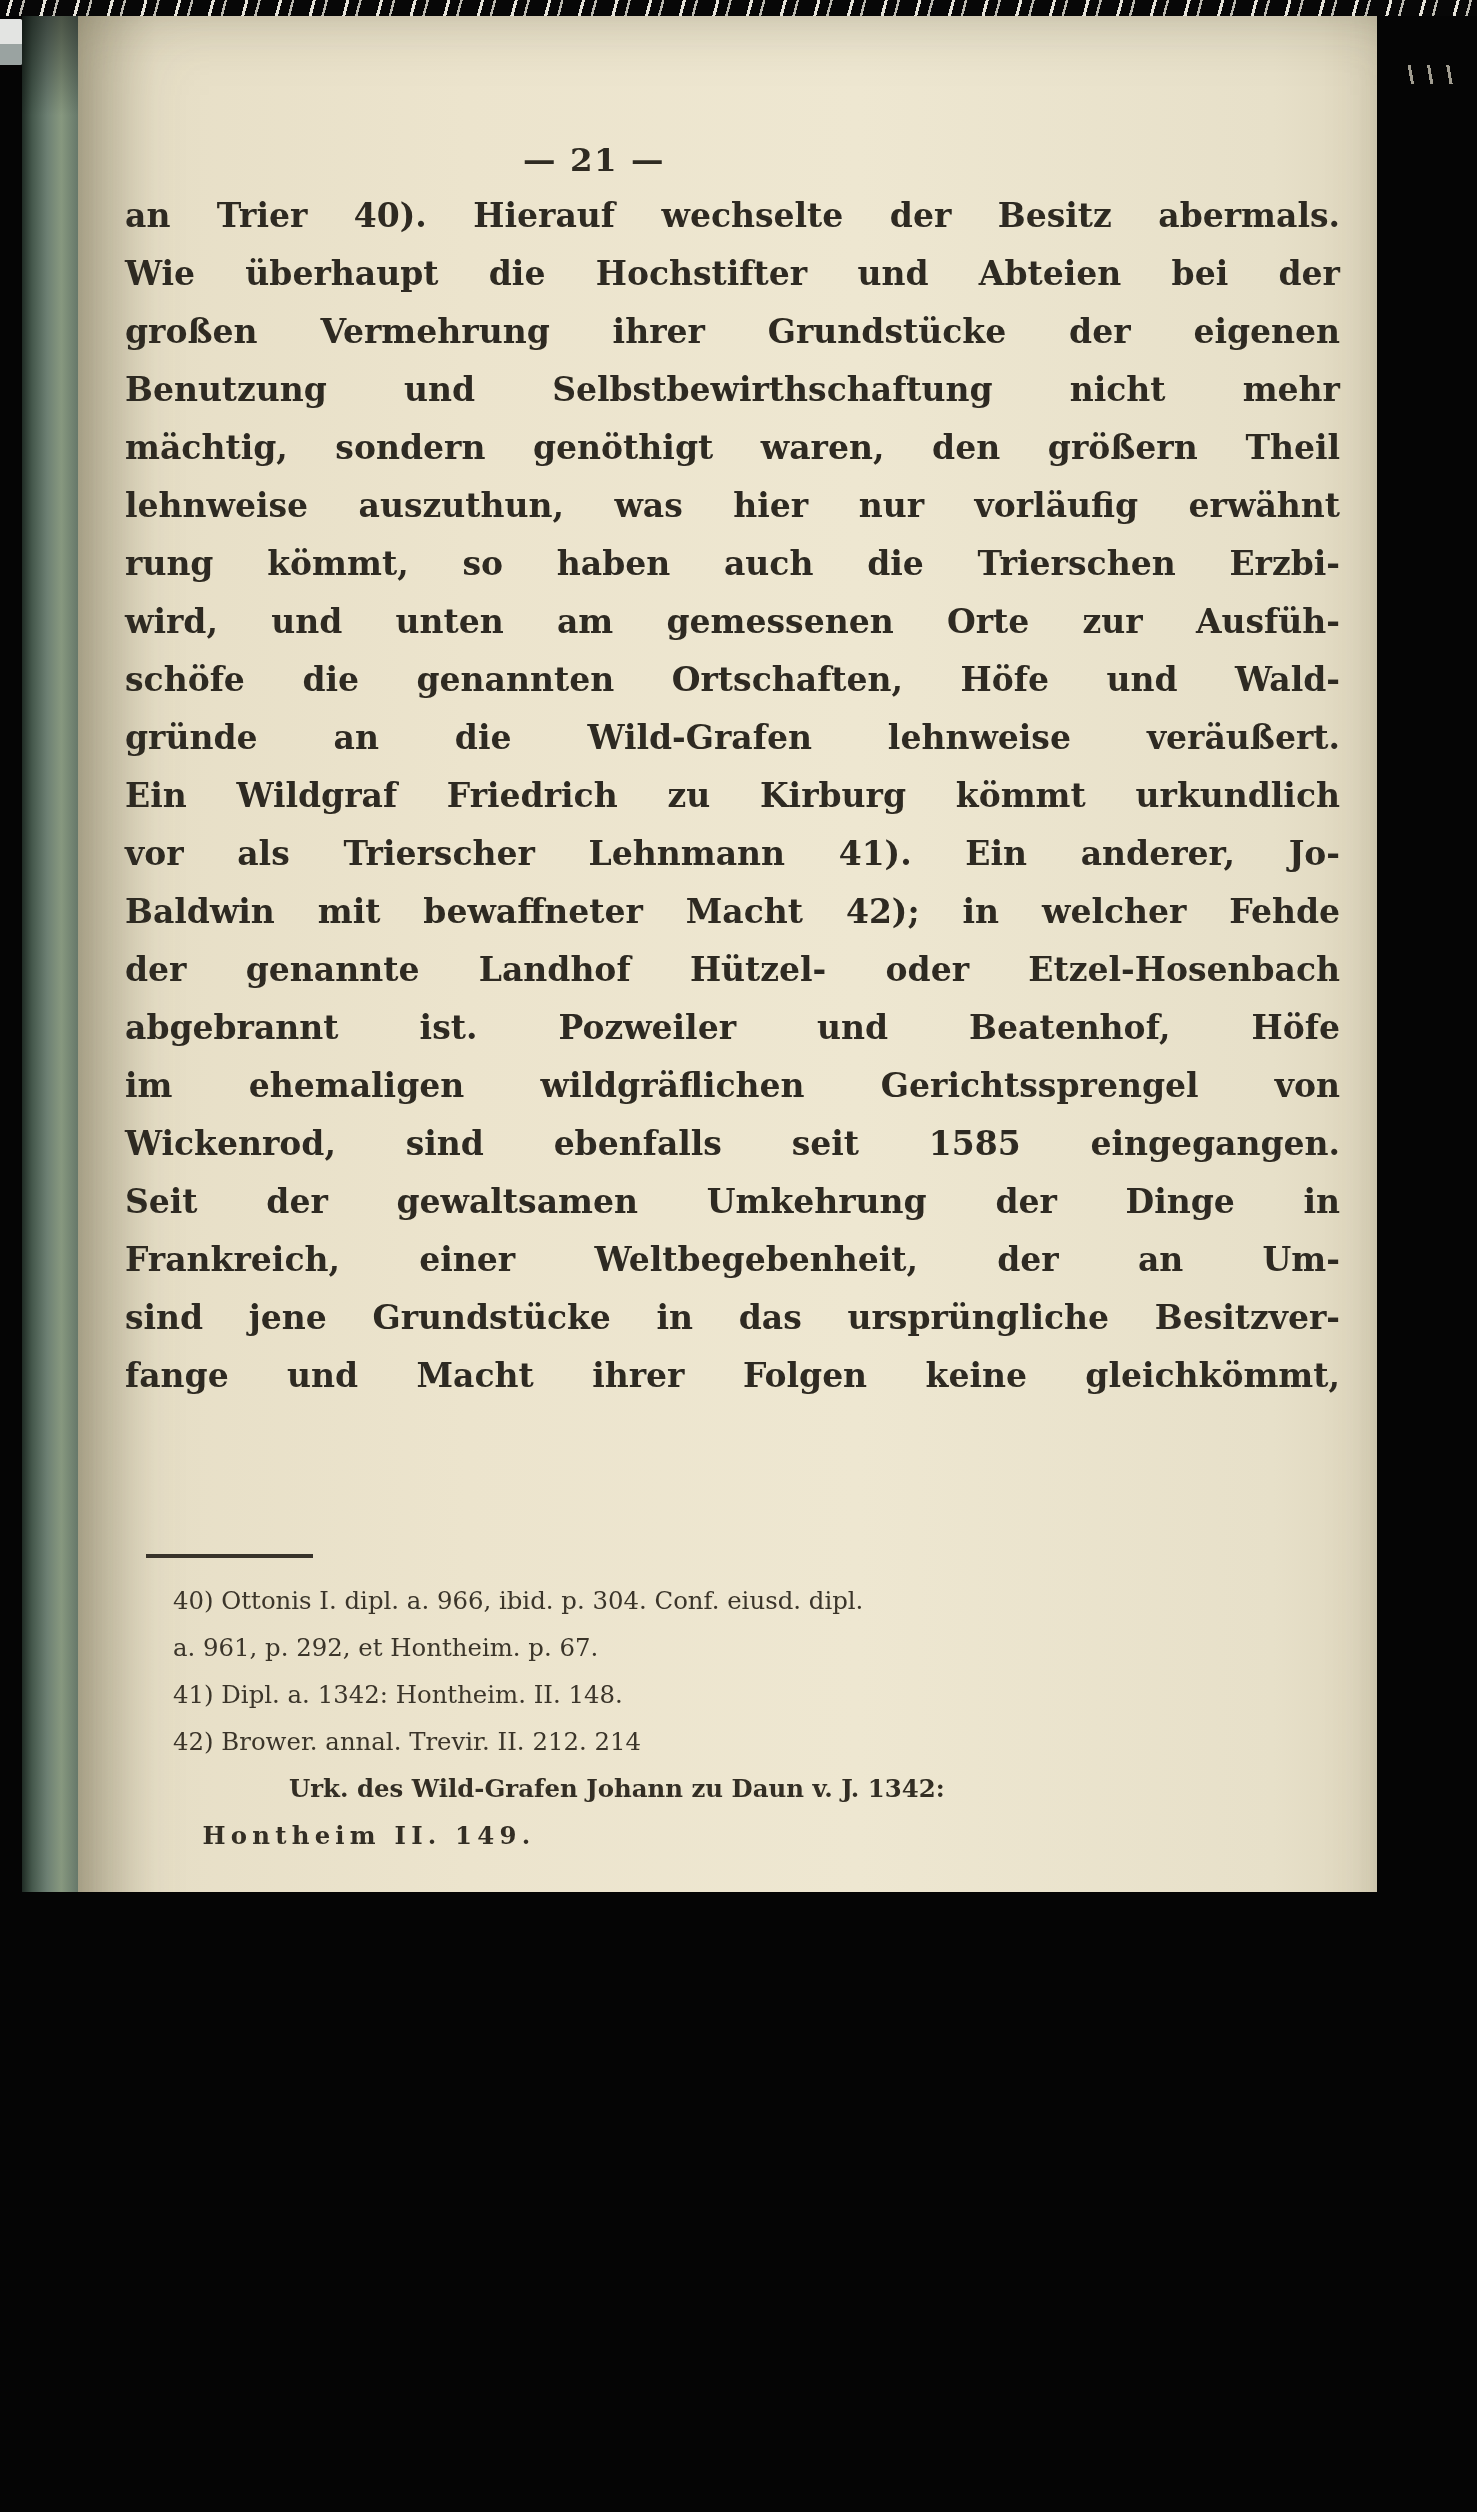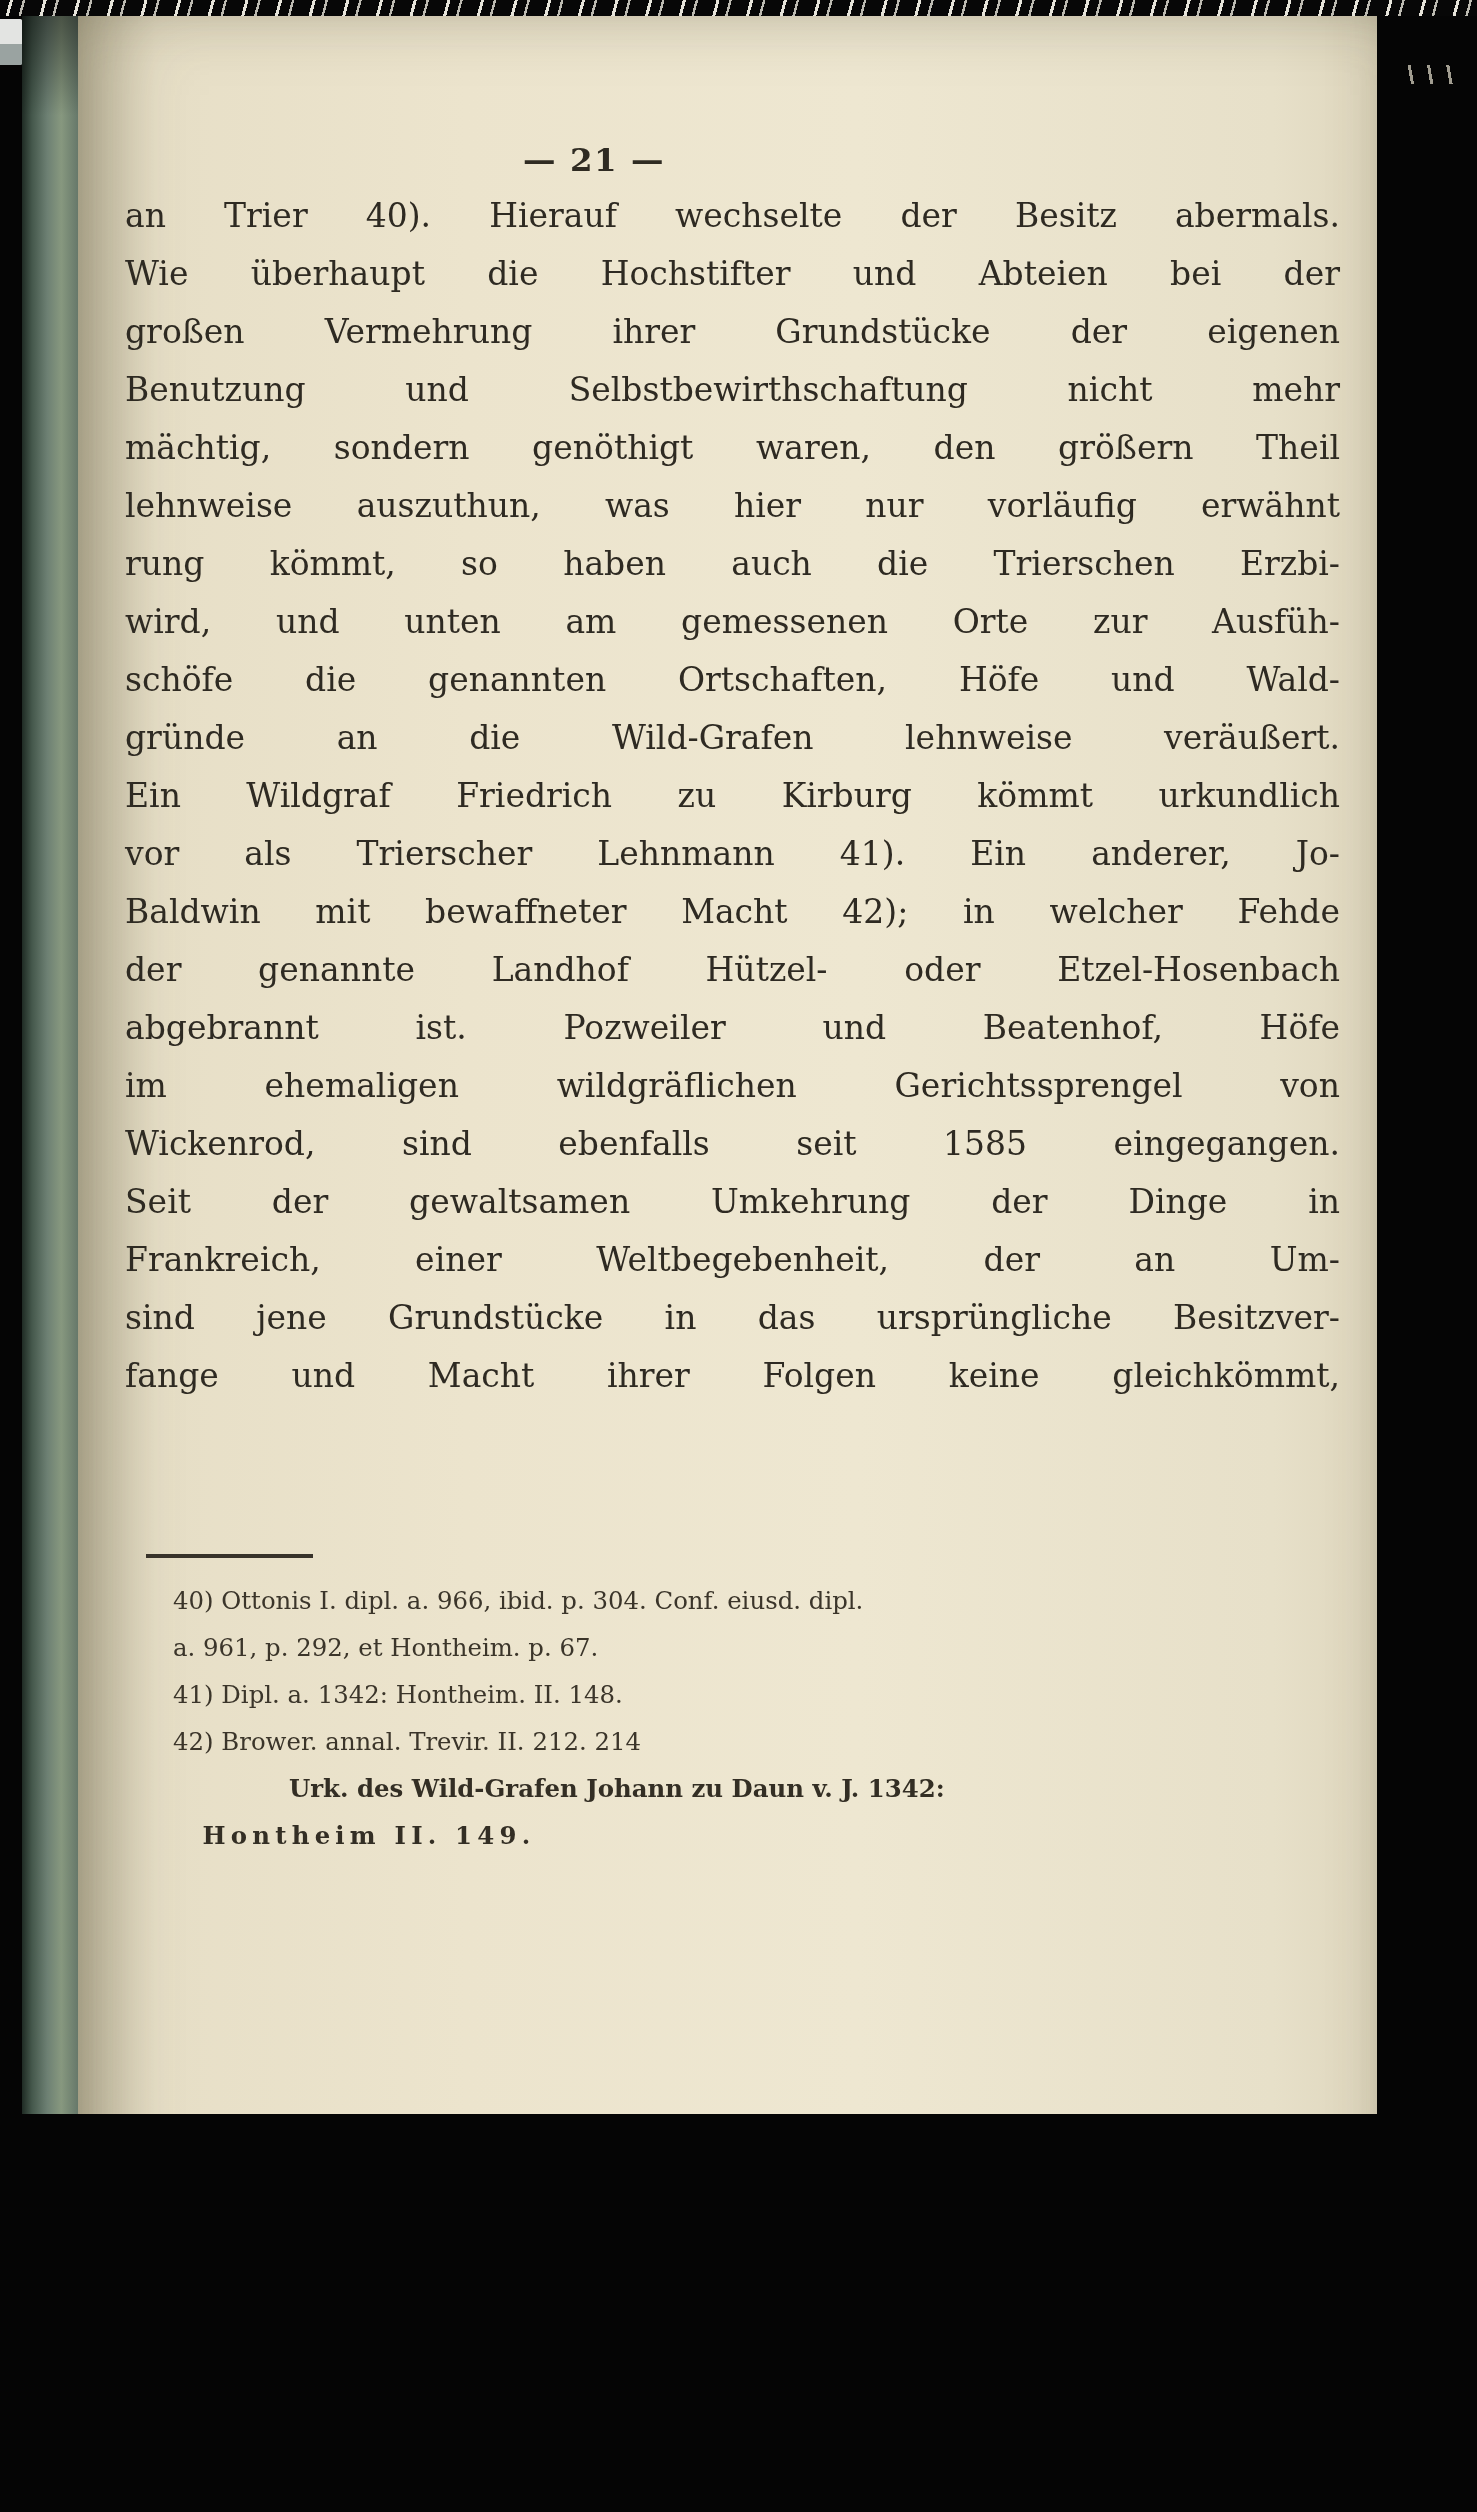--- a/index.html
+++ b/index.html
@@ -3,21 +3,21 @@
 <meta charset="utf-8">
 <style>
   html, body {
     margin: 0;
     padding: 0;
     background: #050505;
   }
   .stage {
     position: relative;
     width: 1478px;
-    height: 2114px;
+    height: 1892px;
     background: #050505;
     overflow: hidden;
     font-family: "DejaVu Serif", "Liberation Serif", serif;
   }
   
   .film-strip {
     position: absolute;
     left: 0; top: 0;
     width: 1478px; height: 16.3px;
     background: repeating-linear-gradient(
@@ -65,21 +65,21 @@
     font-size: 32.5px;
     font-weight: bold;
     color: #2f2b22;
     letter-spacing: 1.5px;
   }
   .body-text {
     position: absolute;
     left: 47px; top: 171px;
     width: 1215px;
     font-size: 33px;
-    font-weight: normal;
+    font-weight: bold;
     line-height: 58px;
     color: #2e2a22;
   }
   .tline {
     text-align: justify;
     text-align-last: justify;
     white-space: nowrap;
   }
   .footnote-rule {
     position: absolute;

